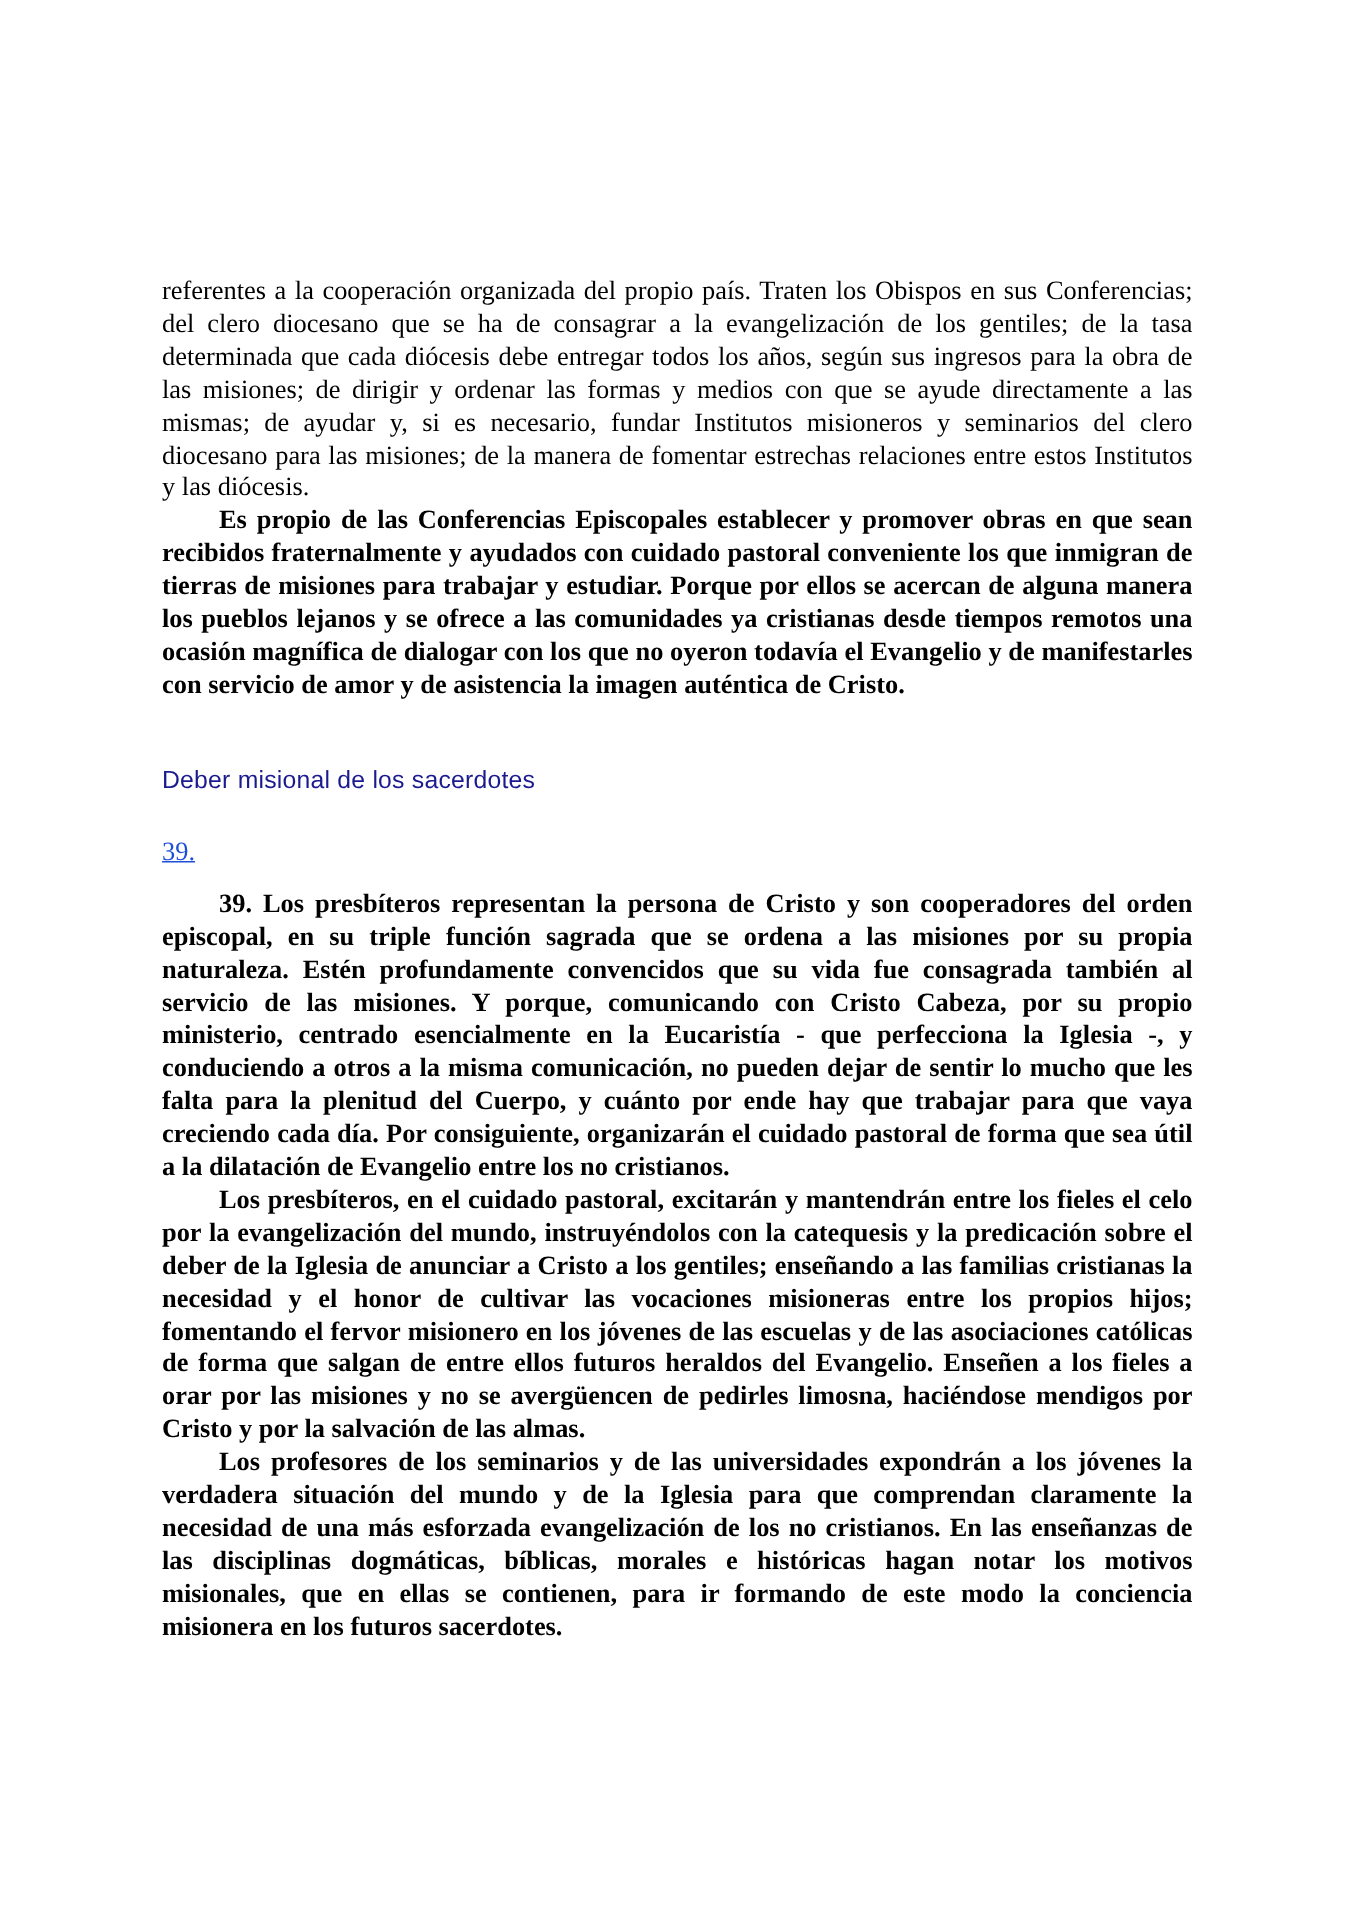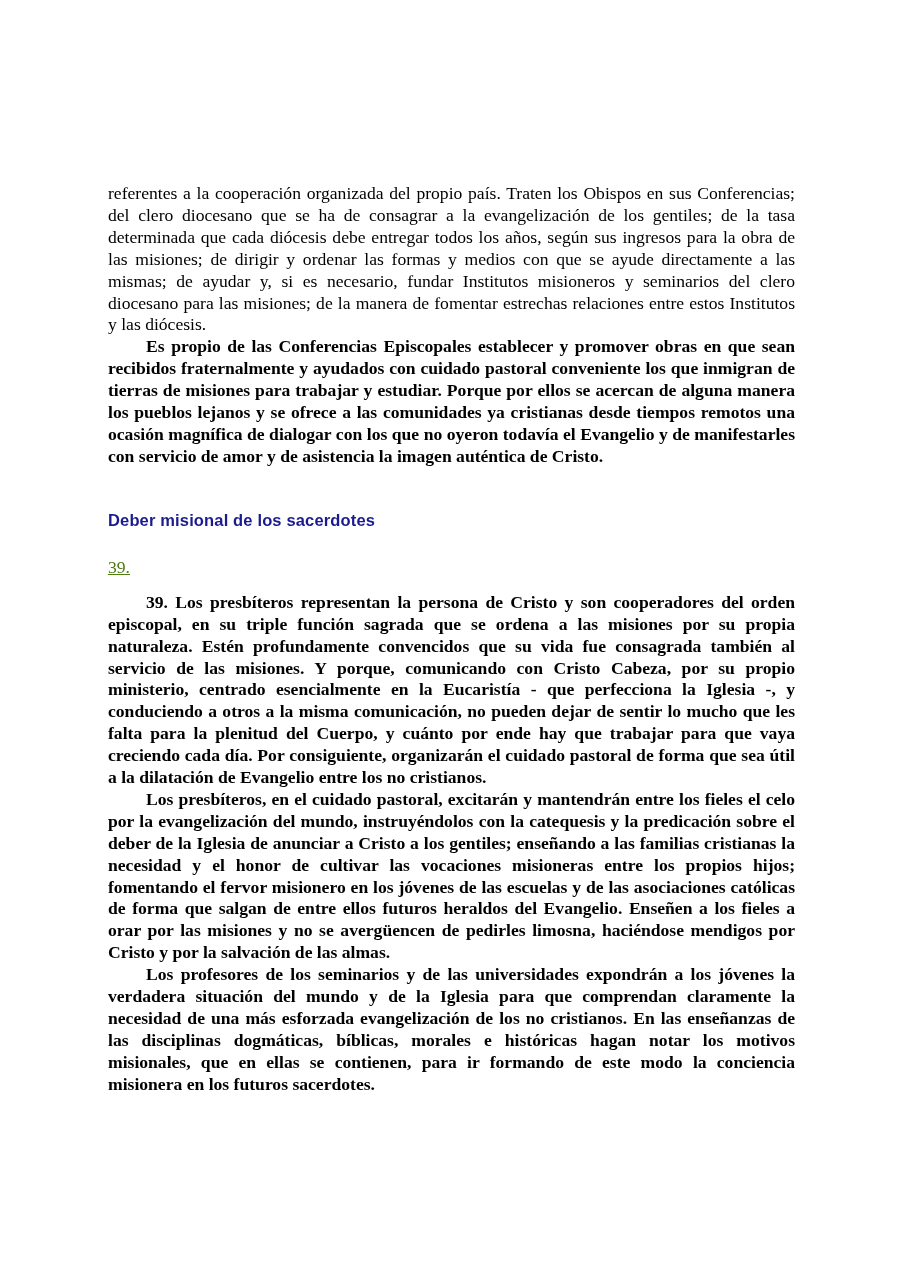--- a/index.html
+++ b/index.html
@@ -45,34 +45,34 @@
     font-weight: bold;
   }
 
   p.body-par.no-indent {
     text-indent: 0;
   }
 
   h2.blue-heading {
     font-family: "Liberation Sans", "DejaVu Sans", sans-serif;
     font-size: 16.5px;
-    font-weight: bold;
+    font-weight: normal;
     color: #1b1b8f;
     margin: 0;
     padding: 0;
     line-height: 20px;
     letter-spacing: 0.15px;
     text-align: left;
   }
 
   .section-anchor {
     font-family: "Liberation Serif", "DejaVu Serif", serif;
     font-size: 17.6px;
     line-height: 22px;
-    color: #4d7c0f;
+    color: #1d4ed8;
     display: inline-block;
     margin: 0;
     padding: 0;
   }
 
   .anchor-line {
     margin: 0;
     padding: 0;
   }
 

